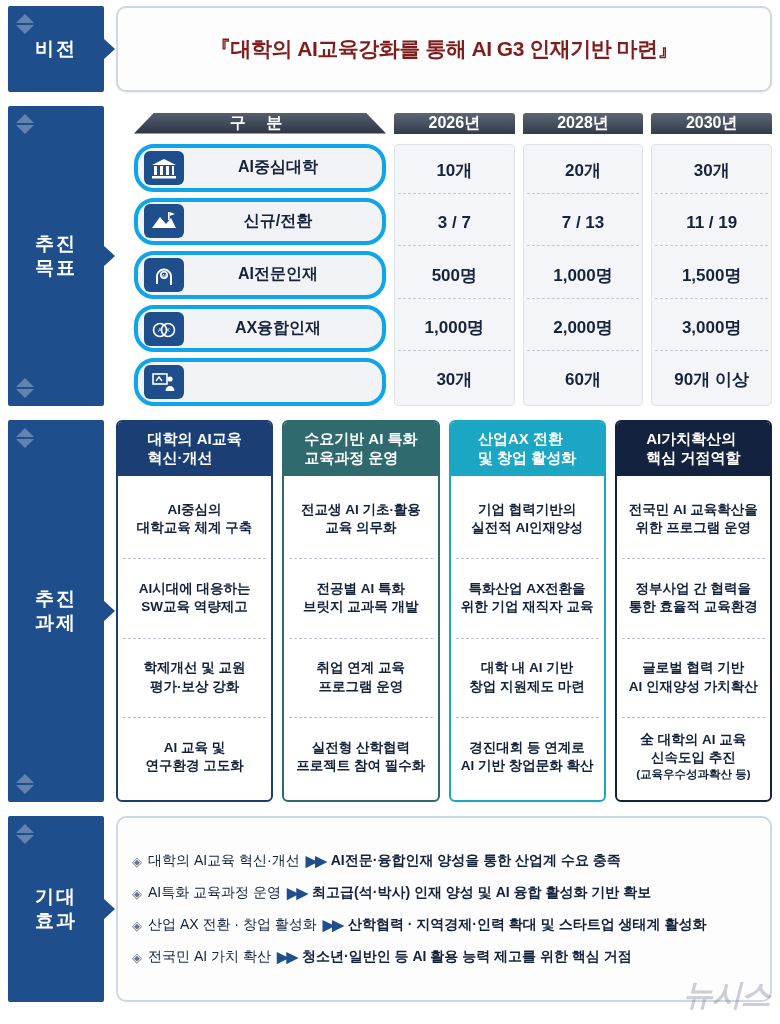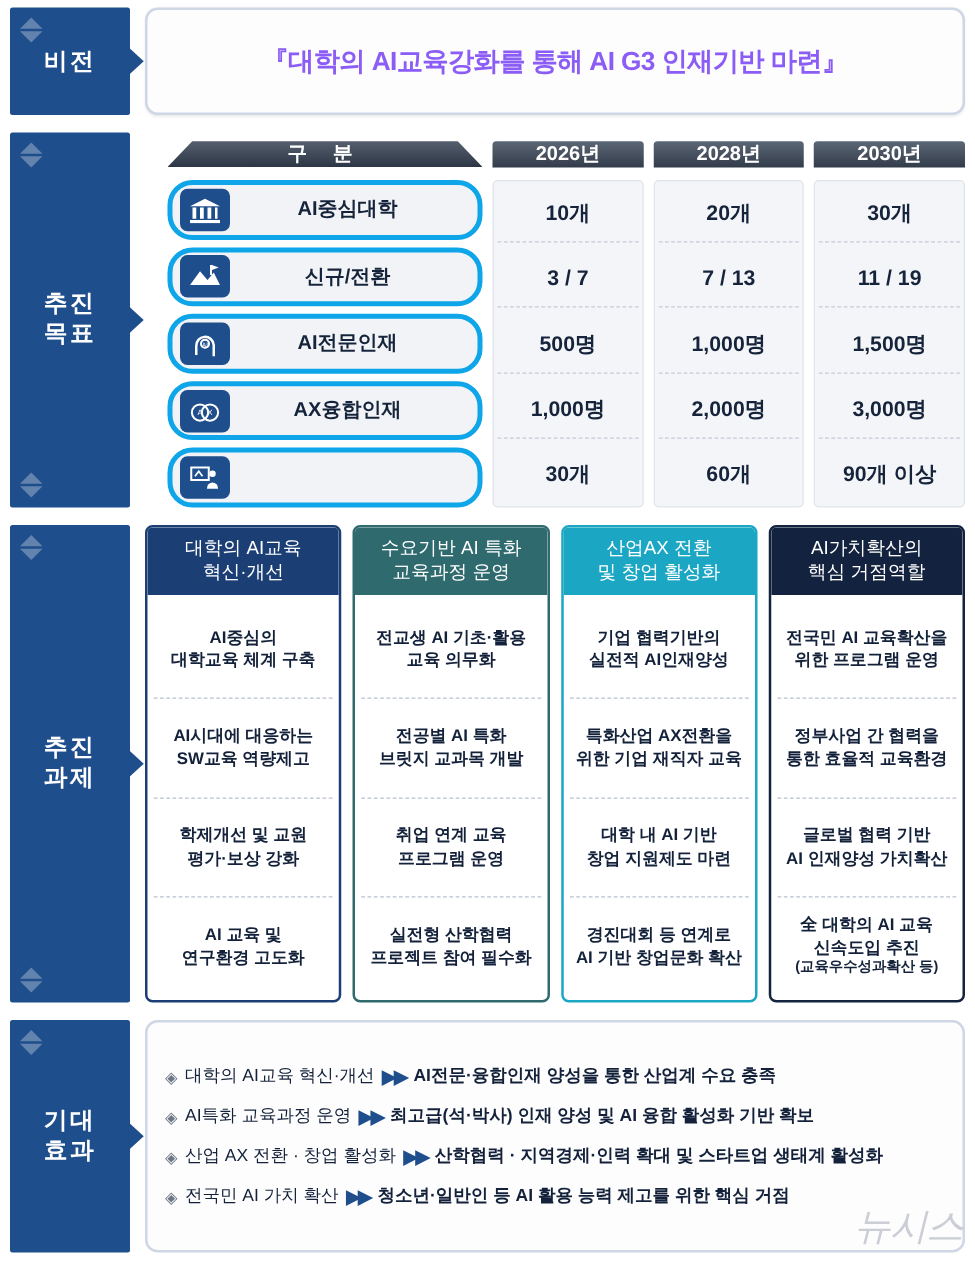--- a/index.html
+++ b/index.html
@@ -49,21 +49,21 @@
   #sec-vision { height: 86px; margin-bottom: 14px; }
   #sec-vision .rail { font-size: 19px; letter-spacing: 2px; }
   .vision-box {
     flex: 1;
     border: 2px solid #cfd6e4;
     border-radius: 10px;
     background: #fdfdfe;
     display: flex; align-items: center; justify-content: center;
     box-shadow: 0 1px 2px rgba(0,0,0,.08);
   }
-  .vision-text { font-size: 21px; font-weight: bold; color: #8b5cf6; letter-spacing: -0.5px; }
+  .vision-text { font-size: 21px; font-weight: bold; color: #7f1d1d; letter-spacing: -0.5px; }
 
   
   #sec-goal { height: 300px; margin-bottom: 14px; }
   #sec-goal .rail { font-size: 19px; line-height: 1.25; letter-spacing: 2px; }
   .goal-wrap { flex: 1; display: flex; flex-direction: column; }
   .goal-head { display: flex; height: 34px; gap: 8px; padding-left: 18px; align-items: center; }
   .hdr-divider {
     flex: 0 0 252px;
     background: linear-gradient(180deg,#555f6d 0%, #2c3543 100%);
     color: #fff; font-weight: bold; font-size: 16px;
@@ -105,22 +105,22 @@
   }
   .vcell:last-child { border-bottom: none; }
 
   
   #sec-task { height: 382px; margin-bottom: 14px; }
   #sec-task .rail { font-size: 19px; line-height: 1.25; letter-spacing: 2px;}
   .task-wrap { flex: 1; display: flex; gap: 9px; }
   .task-col { flex: 1; display: flex; flex-direction: column; border-radius: 6px; overflow: hidden;
               border: 2px solid #2a4a7a; background: #fff; }
   .task-col .tc-head {
-    color: #fff; font-weight: normal; font-size: 15px; line-height: 1.25;
-    text-align: center; padding: 8px 4px; min-height: 54px;
+    color: #fff; font-weight: bold; font-size: 15px; line-height: 1.25;
+    text-align: left; padding: 8px 4px; min-height: 54px;
     display: flex; align-items: center; justify-content: center;
   }
   .tc-body { flex: 1; display: flex; flex-direction: column; padding: 4px 5px; }
   .tc-item {
     flex: 1; display: flex; align-items: center; justify-content: center;
     text-align: center; font-size: 13.5px; font-weight: bold; line-height: 1.35;
     color: #13213a; border-bottom: 1px dashed #b9c1cf; padding: 2px;
   }
   .tc-item:last-child { border-bottom: none; }
   .tc-item .sub { font-weight: bold; font-size: 11.5px; }
@@ -131,22 +131,22 @@
   .effect-box {
     flex: 1; border: 2px solid #cfd6e4; border-radius: 10px; background: #fdfdfe;
     display: flex; flex-direction: column; justify-content: center; padding: 6px 14px;
   }
   .eff-row { display: flex; align-items: center; gap: 6px; padding: 7px 0; font-size: 14px; color: #13213a; }
   .eff-bullet { color: #6b7787; font-size: 13px; }
   .eff-left { font-weight: normal; }
   .eff-arrow { color: #1f4e8c; font-weight: bold; letter-spacing: -2px; font-size: 15px; }
   .eff-right { font-weight: bold; }
   .watermark {
-    position: absolute; right: 10px; bottom: 22px;
-    font-size: 30px; font-weight: normal; color: rgba(120,130,145,.38);
+    position: absolute; right: 10px; bottom: 8px;
+    font-size: 30px; font-weight: bold; color: rgba(120,130,145,.38);
     font-style: italic; letter-spacing: -1px;
   }
 </style>
 </head>
 <body>
 
 <div class="page">
 
   <div class="sec" id="sec-vision">
     <div class="rail">

